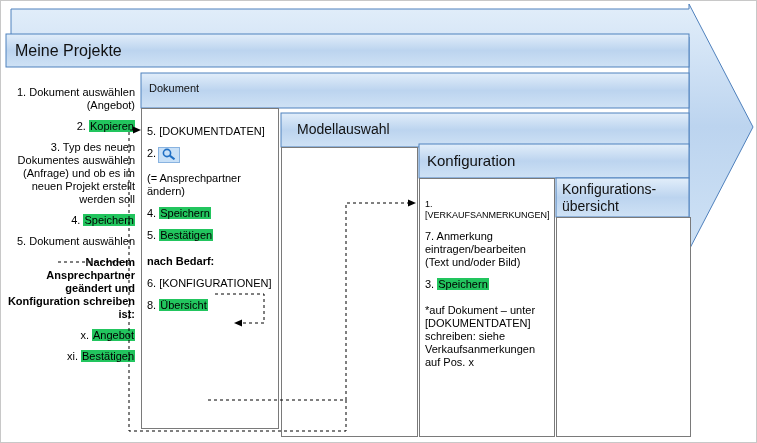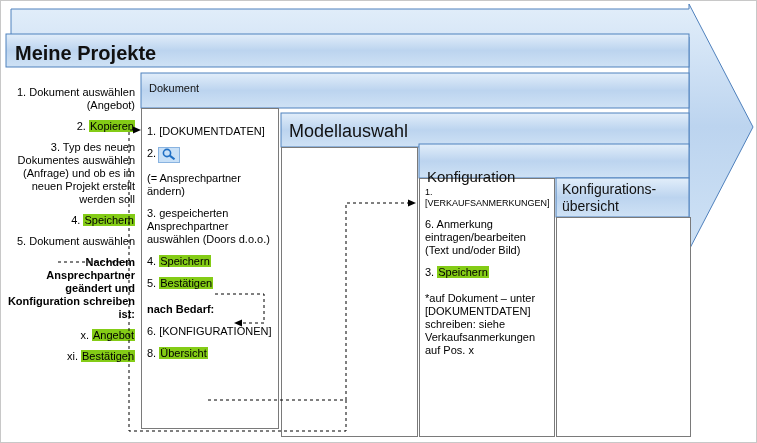--- a/index.html
+++ b/index.html
@@ -11,21 +11,21 @@
   .layer{position:absolute;left:0;top:0;}
   #banner-layer{z-index:0;}
   #connector-layer{z-index:3;pointer-events:none;}
   .blabel{position:absolute;z-index:2;white-space:nowrap;color:#111;}
   .box{position:absolute;z-index:1;background:#fff;border:1px solid #7a7a7a;box-sizing:border-box;}
   .col{position:absolute;z-index:1;}
   .step{font-size:11px;line-height:13px;margin:0 3px 8px 0;}
   .box .step{margin-left:5px;margin-right:3px;}
   .c2 .step,.c4 .step{margin-bottom:9px;}
   .mt5{margin-top:13px;}
-  .hl{background:#84cc16;padding:0 1px;}
+  .hl{background:#22c55e;padding:0 1px;}
   .bold{font-weight:bold;}
   .tiny{font-size:9px;line-height:11px;}
   .mag-wrap{
     display:inline-block;background:#c8e0f7;border:1px solid #89b3e0;
     padding:0 2px;height:14px;line-height:12px;vertical-align:-3px;margin-left:2px;
   }
   .two-line div{line-height:17px;}
 </style>
 </head>
 <body>
@@ -41,60 +41,59 @@
       </linearGradient>
     </defs>
     <polygon points="10,8 688,8 688,3 752,126 688,249 688,36 10,36" fill="url(#gradBar)" stroke="#4f81bd" stroke-width="1"></polygon>
     <rect x="5" y="33" width="683" height="33" fill="url(#gradBar)" stroke="#4f81bd"></rect>
     <rect x="140" y="72" width="548" height="35" fill="url(#gradBar)" stroke="#4f81bd"></rect>
     <rect x="280" y="112" width="408" height="34" fill="url(#gradBar)" stroke="#4f81bd"></rect>
     <rect x="418" y="143" width="270" height="34" fill="url(#gradBar)" stroke="#4f81bd"></rect>
     <rect x="555" y="177" width="133" height="39" fill="url(#gradBar)" stroke="#4f81bd"></rect>
   </svg>
 
-  <div class="blabel" style="left:14px;top:41px;font-size:20px;font-weight:bold;">Meine Projekte</div>
+  <div class="blabel" style="left:14px;top:41px;font-size:16px;">Meine Projekte</div>
   <div class="blabel" style="left:148px;top:81px;font-size:11px;">Dokument</div>
-  <div class="blabel" style="left:288px;top:120px;font-size:18px;">Modellauswahl</div>
-  <div class="blabel" style="left:426px;top:167px;font-size:15px;">Konfiguration</div>
+  <div class="blabel" style="left:296px;top:120px;font-size:14px;">Modellauswahl</div>
+  <div class="blabel" style="left:426px;top:151px;font-size:15px;">Konfiguration</div>
   <div class="blabel two-line" style="left:561px;top:180px;font-size:14px;">
     <div>Konfigurations-</div>
     <div>übersicht</div>
   </div>
 
   <div class="col c1" style="left:5px;top:85px;width:132px;text-align:right;">
     <div class="step">1. Dokument auswählen (Angebot)</div>
     <div class="step"><span>2. </span><span class="hl">Kopieren</span></div>
     <div class="step">3. Typ des neuen Dokumentes auswählen (Anfrage) und ob es im neuen Projekt erstellt werden soll</div>
     <div class="step"><span>4. </span><span class="hl">Speichern</span></div>
     <div class="step">5. Dokument auswählen</div>
     <div class="step bold">Nachdem Ansprechpartner geändert und Konfiguration schreiben ist:</div>
     <div class="step"><span>x. </span><span class="hl">Angebot</span></div>
     <div class="step"><span>xi. </span><span class="hl">Bestätigen</span></div>
   </div>
 
   <div class="box c2" style="left:140px;top:107px;width:138px;height:321px;padding-top:16px;">
-    <div class="step">1. [DOKUMENTDATEN]</div>
+    <div class="step">5. [DOKUMENTDATEN]</div>
     <div class="step"><span>2.</span><span class="mag-wrap"><svg width="16" height="12" viewBox="0 0 16 12">
             <circle cx="6" cy="5" r="3.6" fill="none" stroke="#1f6fc4" stroke-width="1.6"></circle>
             <line x1="8.8" y1="7.6" x2="13.5" y2="11.3" stroke="#1f6fc4" stroke-width="2"></line>
           </svg></span></div>
     <div class="step">(= Ansprechpartner ändern)</div>
-    <div class="step">3. gespeicherten Ansprechpartner auswählen (Doors d.o.o.)</div>
     <div class="step"><span>4. </span><span class="hl">Speichern</span></div>
     <div class="step"><span>5. </span><span class="hl">Bestätigen</span></div>
     <div class="step bold mt5">nach Bedarf:</div>
     <div class="step">6. [KONFIGURATIONEN]</div>
     <div class="step"><span>8. </span><span class="hl">Übersicht</span></div>
   </div>
 
   <div class="box c3" style="left:280px;top:146px;width:137px;height:290px;"></div>
 
-  <div class="box c4" style="left:418px;top:177px;width:136px;height:259px;padding-top:8px;">
+  <div class="box c4" style="left:418px;top:177px;width:136px;height:259px;padding-top:20px;">
     <div class="step tiny">1. [VERKAUFSANMERKUNGEN]</div>
-    <div class="step">6. Anmerkung eintragen/bearbeiten (Text und/oder Bild)</div>
+    <div class="step">7. Anmerkung eintragen/bearbeiten (Text und/oder Bild)</div>
     <div class="step"><span>3. </span><span class="hl">Speichern</span></div>
     <div class="step mt5">*auf Dokument – unter [DOKUMENTDATEN] schreiben: siehe Verkaufsanmerkungen auf Pos. x</div>
   </div>
 
   <div class="box c5" style="left:555px;top:216px;width:135px;height:220px;"></div>
 
   <svg id="connector-layer" class="layer" width="757" height="443" viewBox="0 0 757 443">
     <polyline points="57,261 128,261 128,129 132,129" fill="none" stroke="#000" stroke-width="1" stroke-dasharray="3 3"></polyline>
     <polygon points="140,129 132,125.5 132,132.5" fill="#000"></polygon>
     <polyline points="214,293 263,293 263,322 241,322" fill="none" stroke="#000" stroke-width="1" stroke-dasharray="3 3"></polyline>

